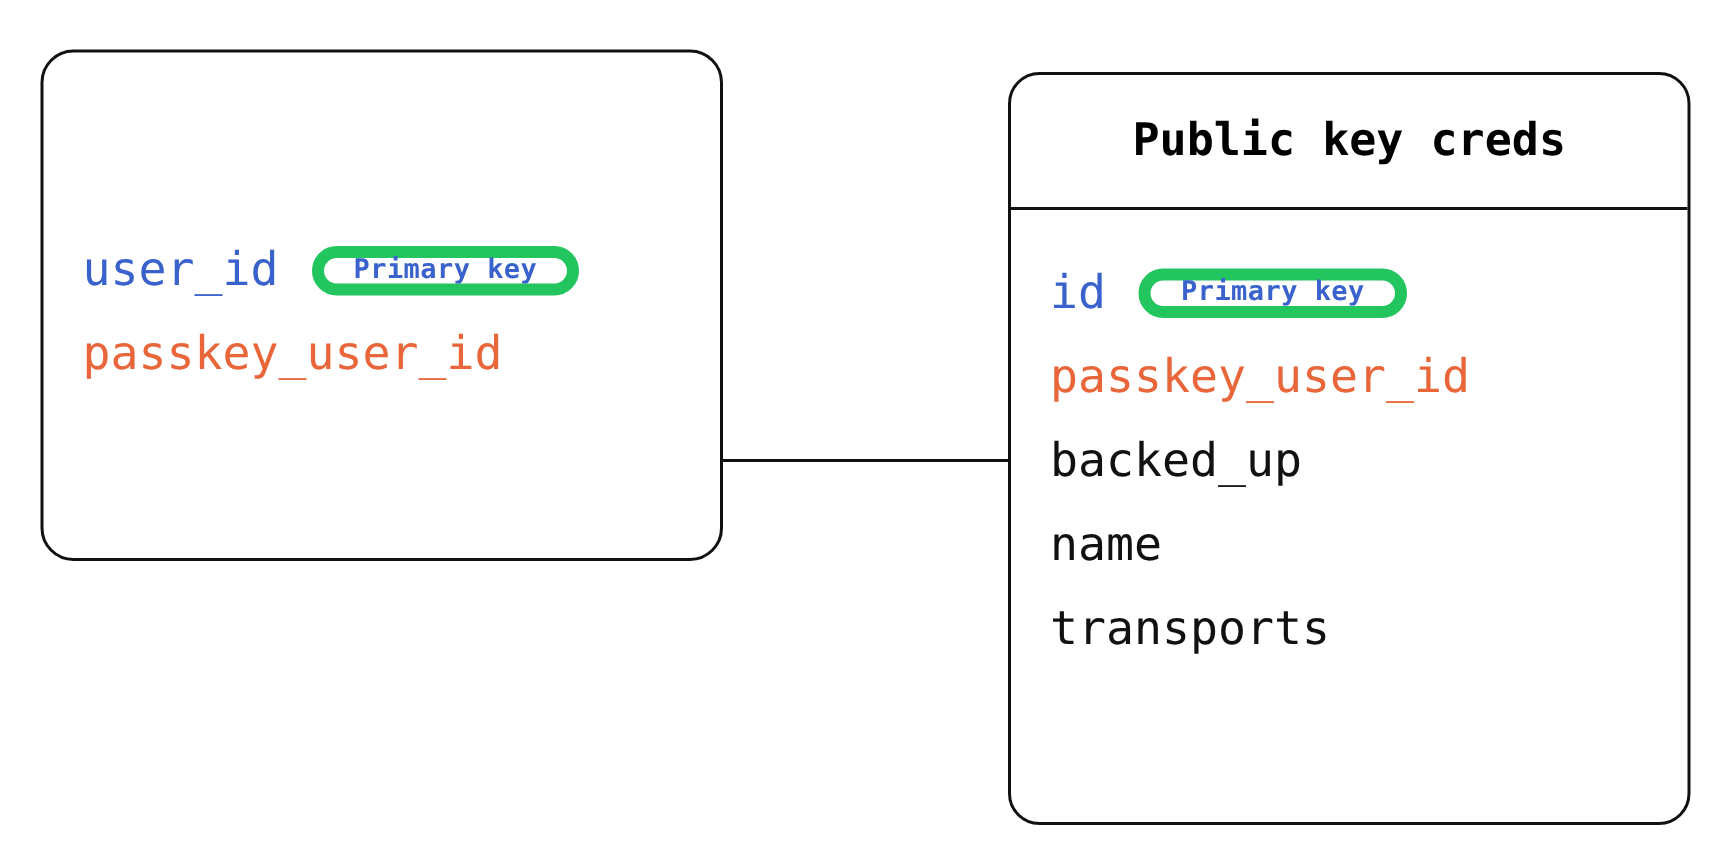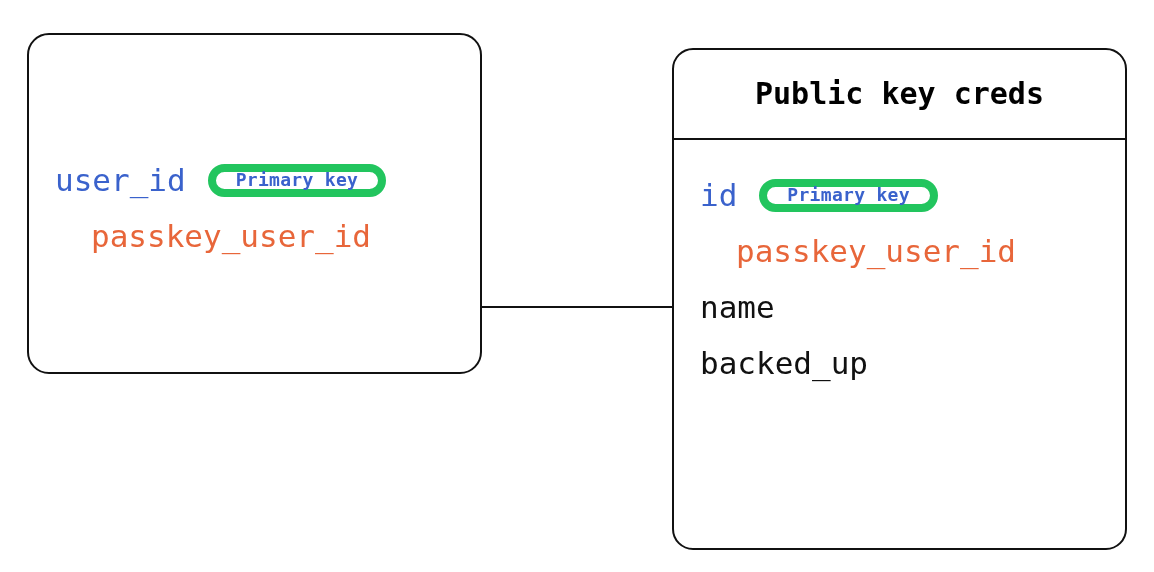--- a/index.html
+++ b/index.html
@@ -72,21 +72,21 @@
     align-items: center;
     white-space: nowrap;
   }
 
   .field-name {
     font-size: 31px;
     line-height: 1;
     color: #111111;
   }
   .field-name.pk { color: #3a62cc; }
-  .field-name.fk { color: #e8663a; margin-left: 36px; }
+  .field-name.fk { color: #e8663a; }
 
   .pk-badge {
     display: inline-flex;
     align-items: center;
     justify-content: center;
     box-sizing: border-box;
     height: 33px;
     margin-left: 22px;
     padding: 0 20px;
     border: 8px solid #22c55e;
@@ -129,23 +129,26 @@
     </div>
     <div class="entity-fields" id="fields-pkc">
         <div class="field-row">
           <span class="field-name pk">id</span>
           <span class="pk-badge">Primary key</span>
         </div>
         <div class="field-row">
           <span class="field-name fk">passkey_user_id</span>
         </div>
         <div class="field-row">
+          <span class="field-name">backed_up</span>
+        </div>
+        <div class="field-row">
           <span class="field-name">name</span>
         </div>
         <div class="field-row">
-          <span class="field-name">backed_up</span>
+          <span class="field-name">transports</span>
         </div>
       </div>
   </div>
 
   <div class="connector" id="connector-0" style="left: 482px; top: 306px; width: 190px; background: rgb(17, 17, 17);"></div>
 
 </div>
 
 </body></html>

